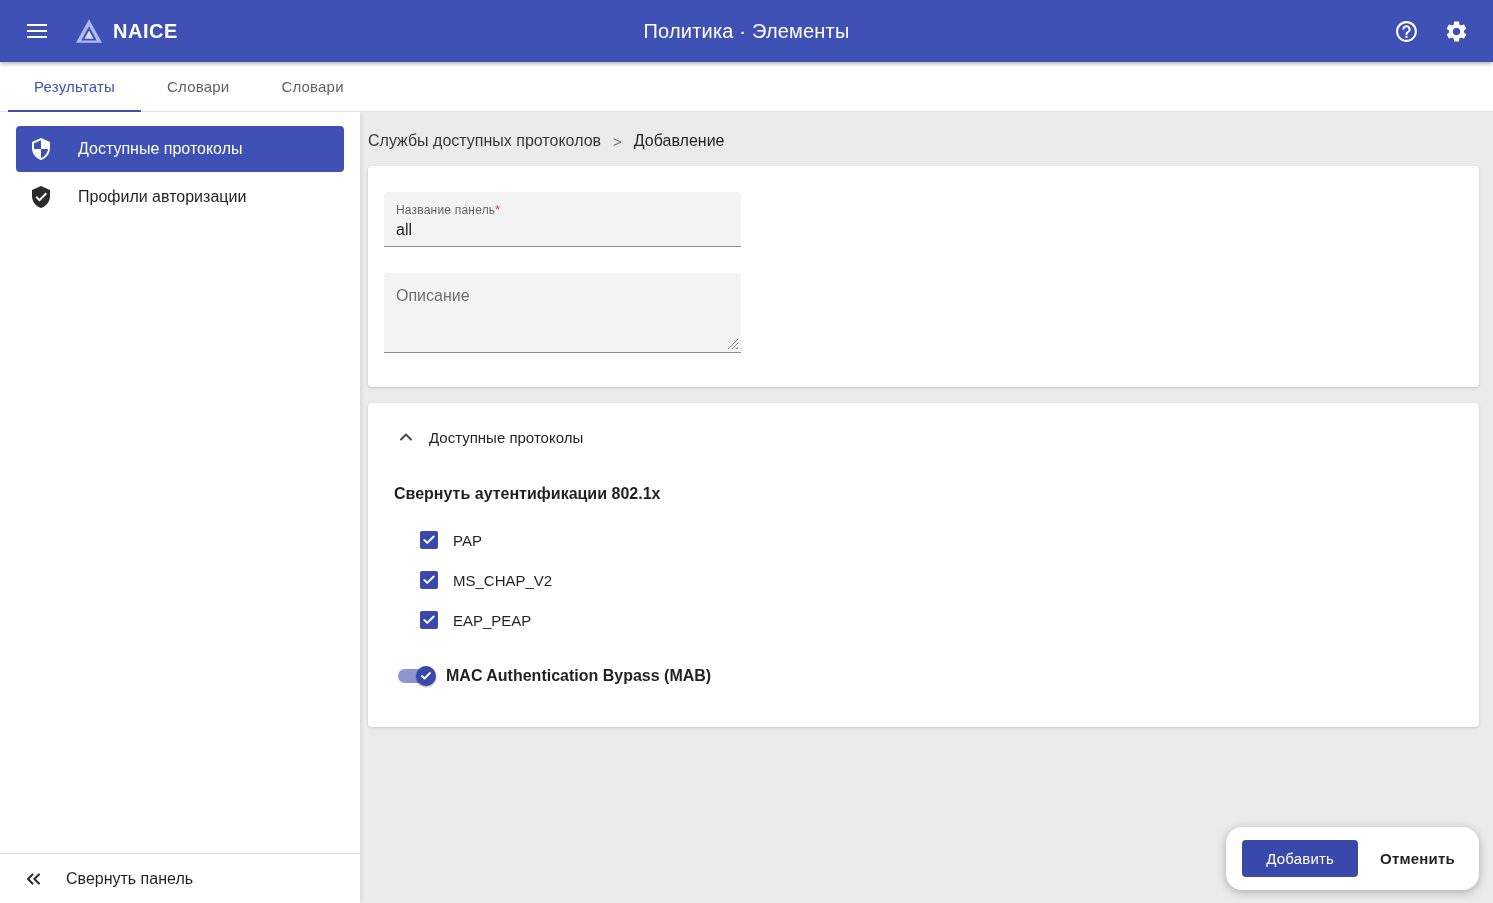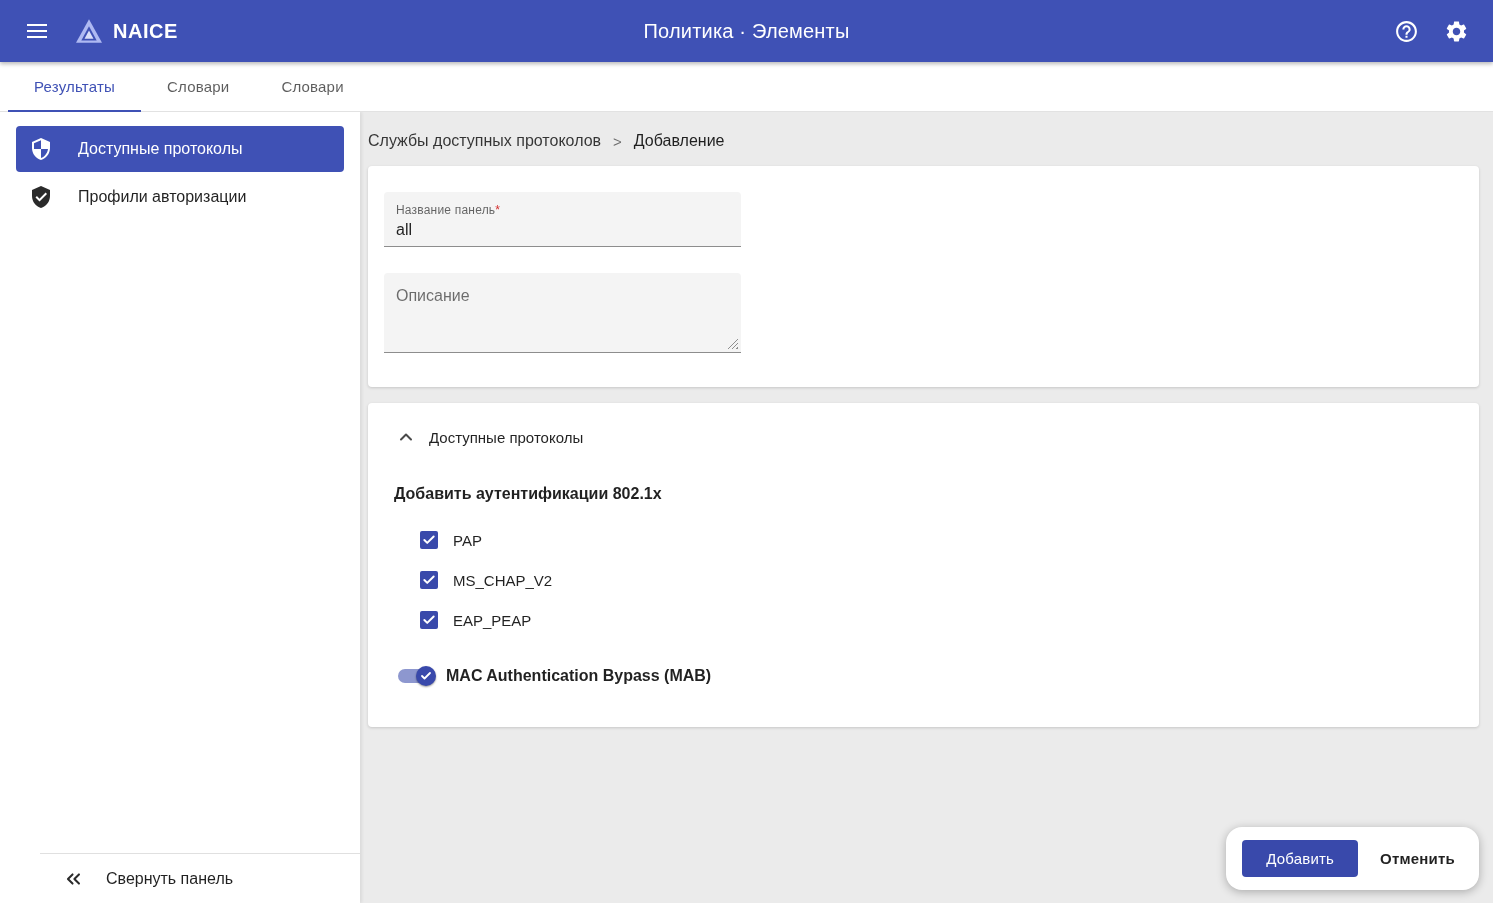--- a/index.html
+++ b/index.html
@@ -59,21 +59,21 @@
   .side-items { padding: 14px 16px 0 16px; display: flex; flex-direction: column; }
   .side-item {
     height: 46px; display: flex; align-items: center; gap: 25px;
     padding: 0 13px; border-radius: 4px; font-size: 16px; cursor: pointer;
     color: rgba(0,0,0,.87); margin-bottom: 2px;
   }
   .side-item.selected { background: #3f51b5; color: #fff; }
   .collapse-row {
     margin-top: auto; border-top: 1px solid #e0e0e0; height: 50px;
     display: flex; align-items: center; gap: 22px; padding-left: 22px;
-    font-size: 16px; cursor: pointer; margin-left: 40px;
+    font-size: 16px; cursor: pointer;
   }
 
   
   .main { flex: 1; position: relative; padding: 8px 14px 0 8px; background: #ebebeb; overflow: hidden; }
   .breadcrumb {
     display: flex; align-items: center; gap: 12px;
     font-size: 16px; padding: 12px 0 16px 0;
   }
   .breadcrumb .crumb-parent { color: rgba(0,0,0,.78); }
   .breadcrumb .sep { color: rgba(0,0,0,.55); font-size: 15px; }
@@ -252,21 +252,21 @@
     <section class="card protocols-card">
       <div class="section-header">
         <span style="display:flex;">
           <svg width="20" height="20" viewBox="0 0 24 24" fill="none" stroke="#4a4a4a" stroke-width="2.4" stroke-linecap="round" stroke-linejoin="round">
             <polyline points="6,15 12,9 18,15"></polyline>
           </svg>
         </span>
         <span>Доступные протоколы</span>
       </div>
 
-      <div class="group-title">Добавить аутентификации 802.1x</div>
+      <div class="group-title">Свернуть аутентификации 802.1x</div>
 
       <div class="check-row">
         <span class="checkbox">
           <svg width="14" height="14" viewBox="0 0 24 24" fill="none" stroke="#fff" stroke-width="3.4" stroke-linecap="round" stroke-linejoin="round">
             <polyline points="20,6 9,17 4,12"></polyline>
           </svg>
         </span>
         <span>PAP</span>
       </div>
       <div class="check-row">

